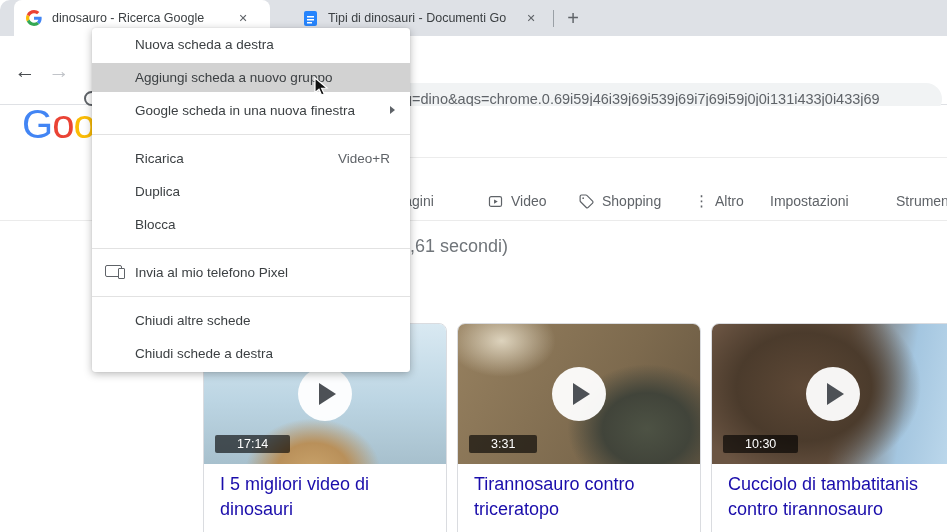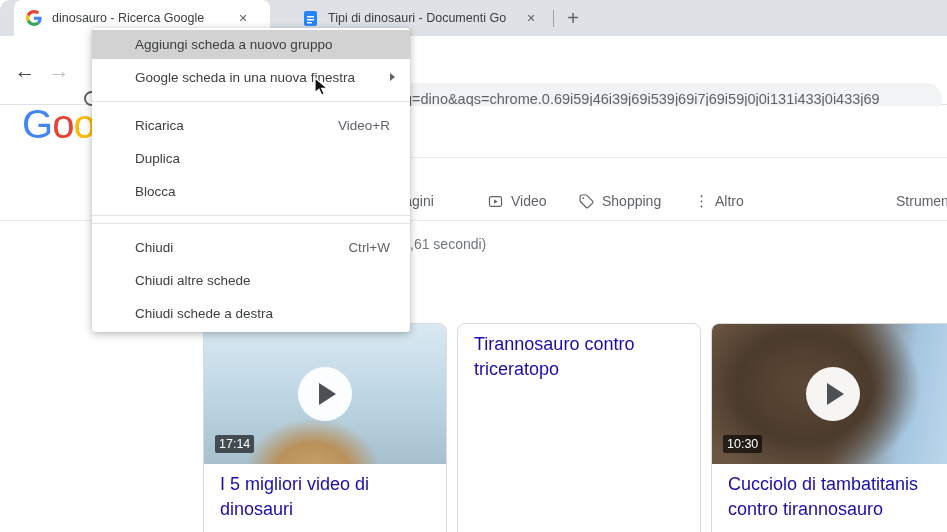--- a/index.html
+++ b/index.html
@@ -50,42 +50,42 @@
   .content { position:absolute; left:0; top:106px; width:947px; height:426px; background:#fff; }
   .searchbox-line { position:absolute; left:132px; top:51px; width:815px; height:1px; background:#ececec; }
   .glogo { position:absolute; left:22px; top:-4px; font-size:40px; letter-spacing:-1px; }
   .l-blue{color:#4285F4}.l-red{color:#EA4335}.l-yellow{color:#FBBC05}.l-green{color:#34A853}
   .navrow { position:absolute; left:0; top:76px; width:947px; height:38px; }
   .navrow-border { position:absolute; left:0; top:114px; width:947px; height:1px; background:#ebebeb; }
   .nav-item { position:absolute; top:0; height:38px; display:flex; align-items:center;
     font-size:14px; color:#5f6368; white-space:nowrap; }
   .nav-item svg { margin-right:7px; }
   .dots-glyph { font-size:15px; margin-right:6px; color:#5f6368; letter-spacing:0; }
-  .stats { position:absolute; left:410px; top:130px; font-size:14px; color:#70757a; }
+  .stats { position:absolute; left:410px; top:130px; font-size:18px; color:#70757a; }
 
   
   .card { position:absolute; top:217px; width:244px; height:240px; background:#fff;
     border:1px solid #dadce0; border-radius:8px; }
   .thumb { position:relative; width:242px; height:140px; border-radius:7px 7px 0 0; overflow:hidden; }
   .thumb1 { background:
       radial-gradient(ellipse 90px 70px at 45% 105%, #c9a36b 0%, #b9905a 40%, rgba(185,144,90,0) 75%),
       linear-gradient(180deg,#d9e9f2 0%,#bcd5e3 55%,#a7c0cd 100%); }
   .thumb2 { background:
       radial-gradient(ellipse 110px 90px at 78% 75%, #4d5244 0%, #41443a 40%, rgba(65,68,58,0) 72%),
       radial-gradient(ellipse 90px 60px at 18% 12%, #ddd3bd 0%, rgba(221,211,189,0) 60%),
       linear-gradient(120deg,#96805f 0%,#7d6a4e 60%,#675741 100%); }
   .thumb3 { background:
       radial-gradient(ellipse 150px 120px at 38% 45%, #5d4836 0%, #4b3b2c 45%, rgba(75,59,44,0) 78%),
       linear-gradient(100deg,#6b5543 0%,#6b5543 52%,#a4c6e0 78%,#bed9ec 100%); }
   .playbtn { position:absolute; left:50%; top:50%; width:54px; height:54px; margin:-27px 0 0 -27px;
     background:rgba(255,255,255,0.95); border-radius:50%; }
   .playbtn::after { content:""; position:absolute; left:21px; top:16px;
     border-left:17px solid #4d5156; border-top:11px solid transparent; border-bottom:11px solid transparent; }
   .duration { position:absolute; left:11px; bottom:11px; background:rgba(0,0,0,0.62);
-    color:#fff; font-size:12.5px; padding:2px 4px; border-radius:2px; }
+    color:#fff; font-size:12.5px; padding:2px 22px; border-radius:2px; }
   .card-title { padding:8px 16px 0 16px; font-size:18px; line-height:25px; color:#1a0dab; }
 
   
   .ctxmenu { position:absolute; left:92px; top:28px; width:318px; background:#fff;
     border-radius:3px; box-shadow:0 2px 8px rgba(0,0,0,0.28), 0 0 1px rgba(0,0,0,0.2); z-index:50;
     padding-bottom:2px; }
   .mi { position:relative; height:33px; display:flex; align-items:center;
     padding:0 20px 0 43px; font-size:13.5px; color:#3c4043; white-space:nowrap; }
   .mi.hl { background:#d2d2d2; height:29px; margin:2px 0; }
   .mi .shortcut { margin-left:auto; color:#5f6368; }
@@ -157,74 +157,84 @@
         <svg width="17" height="17" viewBox="0 0 24 24">
           <path d="M20.6 11.5l-8.1-8.1A1.9 1.9 0 0 0 11.1 2.8H5a2 2 0 0 0-2 2v6.1c0 .5.2 1 .6 1.4l8.1 8.1a1.9 1.9 0 0 0 2.7 0l6.2-6.2a1.9 1.9 0 0 0 0-2.7z" fill="none" stroke="#5f6368" stroke-width="1.7"></path>
           <circle cx="7.3" cy="7.3" r="1.2" fill="#5f6368"></circle>
         </svg>
         <span>Shopping</span>
       </div>
       <div class="nav-item" style="left:694px">
         <span class="dots-glyph">⋮</span>
         <span>Altro</span>
       </div>
+      <div class="nav-item" style="left:770px">
+        <span>Impostazioni</span>
+      </div>
       <div class="nav-item" style="left:896px">
         <span>Strumenti</span>
       </div>
     </div>
     <div class="navrow-border"></div>
 
     <div class="stats">,61 secondi)</div>
 
     <div class="card" style="left:203px">
       <div class="thumb thumb1">
         <div class="playbtn"></div>
         <span class="duration">17:14</span>
       </div>
       <div class="card-title">I 5 migliori video di dinosauri</div>
     </div>
 
     <div class="card" style="left:457px">
+      <div class="thumb thumb2">
+        <div class="playbtn"></div>
+        <span class="duration">3:31</span>
+      </div>
       <div class="card-title">Tirannosauro contro triceratopo</div>
     </div>
 
     <div class="card" style="left:711px">
       <div class="thumb thumb3">
         <div class="playbtn"></div>
         <span class="duration">10:30</span>
       </div>
       <div class="card-title">Cucciolo di tambatitanis contro tirannosauro</div>
     </div>
   </div>
 
   <div class="ctxmenu">
+    <div class="mi">
+      <span>Nuova scheda a destra</span>
+    </div>
     <div class="mi hl">
       <span>Aggiungi scheda a nuovo gruppo</span>
     </div>
     <div class="mi">
       <span>Google scheda in una nuova finestra</span>
       <span class="submenu-arrow"></span>
     </div>
     <div class="msep"></div>
     <div class="mi">
       <span>Ricarica</span>
       <span class="shortcut">Video+R</span>
     </div>
     <div class="mi">
       <span>Duplica</span>
     </div>
     <div class="mi">
       <span>Blocca</span>
     </div>
     <div class="msep"></div>
+    <div class="mi">
+      <span class="devices-ic"></span>
+      <span>Invia al mio telefono Pixel</span>
+    </div>
     <div class="msep"></div>
-    <div class="mi">
-      <span>Chiudi</span>
-      <span class="shortcut">Ctrl+W</span>
-    </div>
     <div class="mi">
       <span>Chiudi altre schede</span>
     </div>
     <div class="mi">
       <span>Chiudi schede a destra</span>
     </div>
   </div>
 
   <svg class="cursor" width="16" height="20" viewBox="0 0 16 20">
     <path d="M1 1 L1 15.5 L5 12.2 L7.6 18 L10.2 16.8 L7.6 11.2 L13 11 Z" fill="#111" stroke="#fff" stroke-width="1.2"></path>

